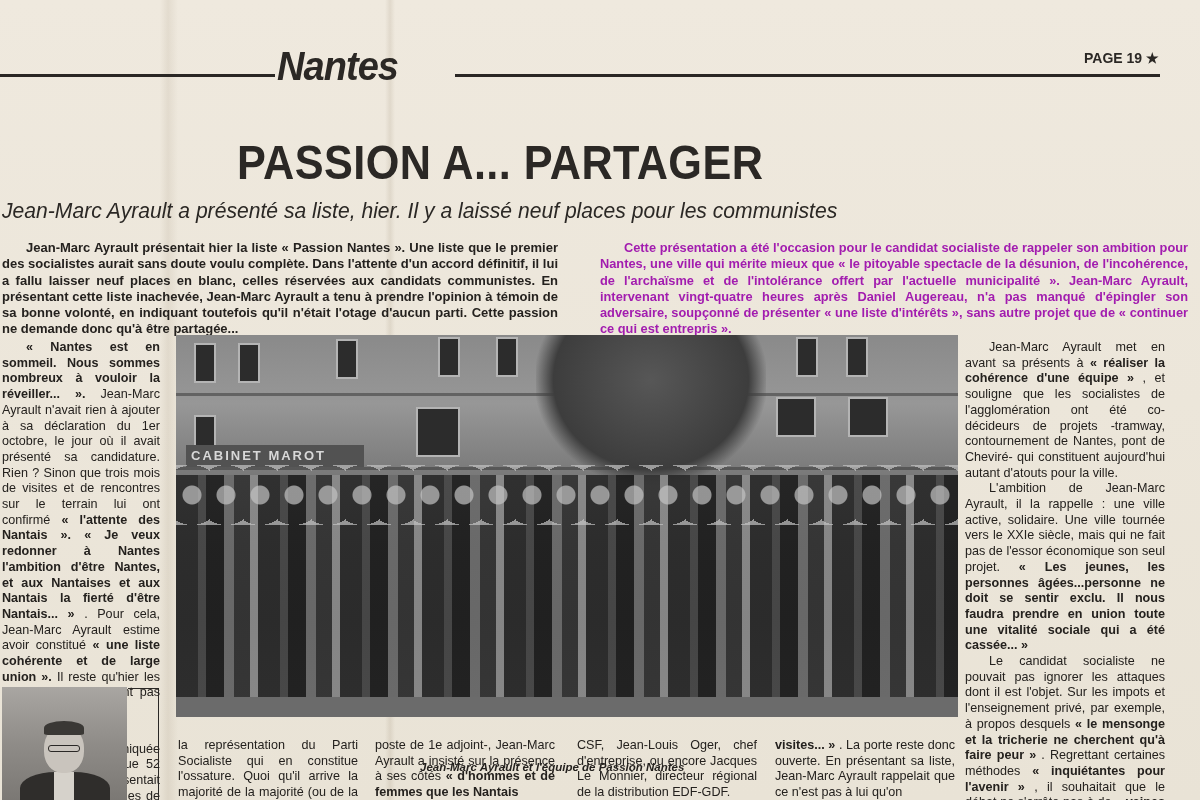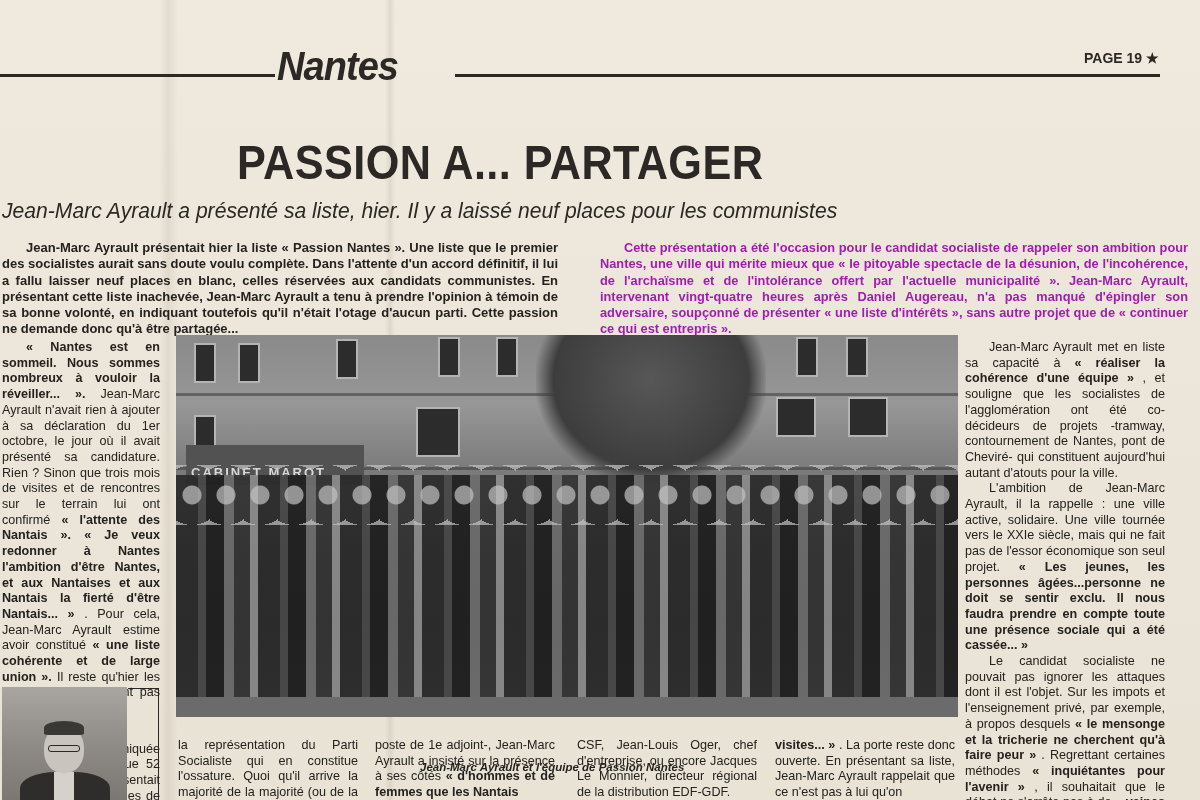--- a/index.html
+++ b/index.html
@@ -86,21 +86,21 @@
     position: absolute; width: 22px; height: 40px; background: #2e2c2a;
     border: 2px solid #b8b4ae;
   }
   .photo .fountain {
     position: absolute; left: 360px; top: 0; width: 230px; height: 150px;
     background: radial-gradient(ellipse at 50% 30%, #5a5754 0%, #3f3d3a 60%, rgba(0,0,0,0) 72%);
   }
   .photo .sign {
     position: absolute; left: 10px; top: 110px; width: 178px; height: 22px;
     background: #55524f; color: #dcd8d2; font-size: 13px; font-weight: bold;
-    letter-spacing: 2px; padding: 20px 5px; white-space: nowrap;
+    letter-spacing: 2px; padding: 3px 5px; white-space: nowrap;
   }
   .photo .crowd {
     position: absolute; left: 0; right: 0; top: 140px; bottom: 0;
     background:
       repeating-linear-gradient(90deg, #2c2a28 0 22px, #4a4744 22px 30px, #1f1e1c 30px 48px, #6f6b67 48px 58px, #35332f 58px 74px, #8f8b86 74px 82px);
     opacity: 0.92;
   }
   .photo .heads {
     position: absolute; left: 0; right: 0; top: 130px; height: 60px;
     background: repeating-radial-gradient(circle at 16px 30px, #c8c3bc 0 9px, rgba(0,0,0,0) 10px 30px);
@@ -192,22 +192,22 @@
   <div class="win" style="left:672px;top:62px;width:40px;height:40px"></div>
   <div class="fountain"></div>
   <div class="sign">CABINET   MAROT</div>
   <div class="crowd"></div>
   <div class="heads"></div>
   <div class="ground"></div>
 </div>
 <div class="caption">Jean-Marc Ayrault et l'équipe de Passion Nantes</div>
 
 <div class="col col-right">
-  <p class="indent"><span>Jean-Marc Ayrault met en liste sa capacité à </span><span class="b">« réaliser la cohérence d'une équipe »</span><span> , et souligne que les socialistes de l'agglomération ont été co-décideurs de projets -tramway, contournement de Nantes, pont de Cheviré- qui constituent aujourd'hui autant d'atouts pour la ville.</span></p>
-  <p class="indent"><span>L'ambition de Jean-Marc Ayrault, il la rappelle : une ville active, solidaire. Une ville tournée vers le XXIe siècle, mais qui ne fait pas de l'essor économique son seul projet. </span><span class="b">« Les jeunes, les personnes âgées...personne ne doit se sentir exclu. Il nous faudra prendre en compte toute une présence sociale qui a été cassée... »</span></p>
+  <p class="indent"><span>Jean-Marc Ayrault met en avant sa présents à </span><span class="b">« réaliser la cohérence d'une équipe »</span><span> , et souligne que les socialistes de l'agglomération ont été co-décideurs de projets -tramway, contournement de Nantes, pont de Cheviré- qui constituent aujourd'hui autant d'atouts pour la ville.</span></p>
+  <p class="indent"><span>L'ambition de Jean-Marc Ayrault, il la rappelle : une ville active, solidaire. Une ville tournée vers le XXIe siècle, mais qui ne fait pas de l'essor économique son seul projet. </span><span class="b">« Les jeunes, les personnes âgées...personne ne doit se sentir exclu. Il nous faudra prendre en union toute une vitalité sociale qui a été cassée... »</span></p>
   <p class="indent"><span>Le candidat socialiste ne pouvait pas ignorer les attaques dont il est l'objet. Sur les impots et l'enseignement privé, par exemple, à propos desquels </span><span class="b">« le mensonge et la tricherie ne cherchent qu'à faire peur »</span><span> . Regrettant certaines méthodes </span><span class="b">« inquiétantes pour l'avenir »</span><span> , il souhaitait que le débat ne s'arrête pas à de </span><span class="b">« vaines querelles » : « Donnons à cette ville un peu d'air de liberté et de tolérance dont elle a bien besoin... »</span></p>
 </div>
 
 <div class="portrait">
   <div class="suit"></div>
   <div class="shirt"></div>
   <div class="face"></div>
   <div class="hair"></div>
   <div class="glasses"></div>
 </div>

